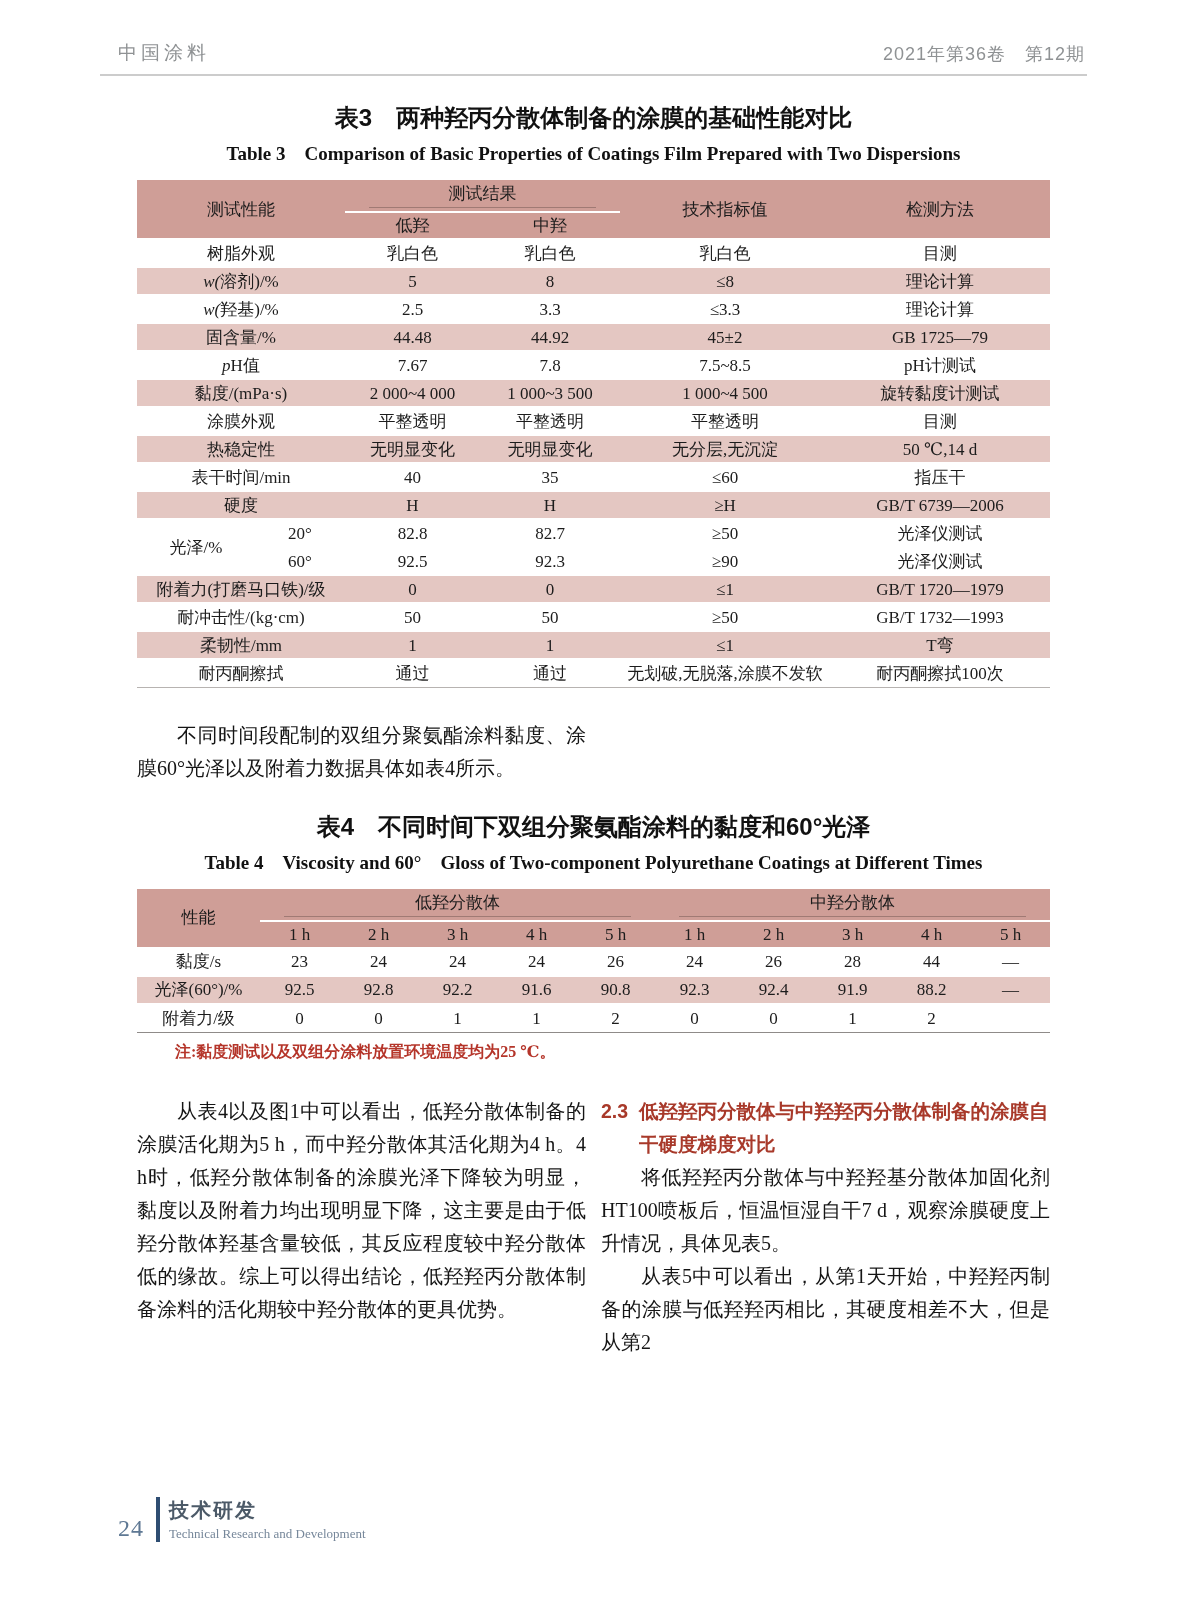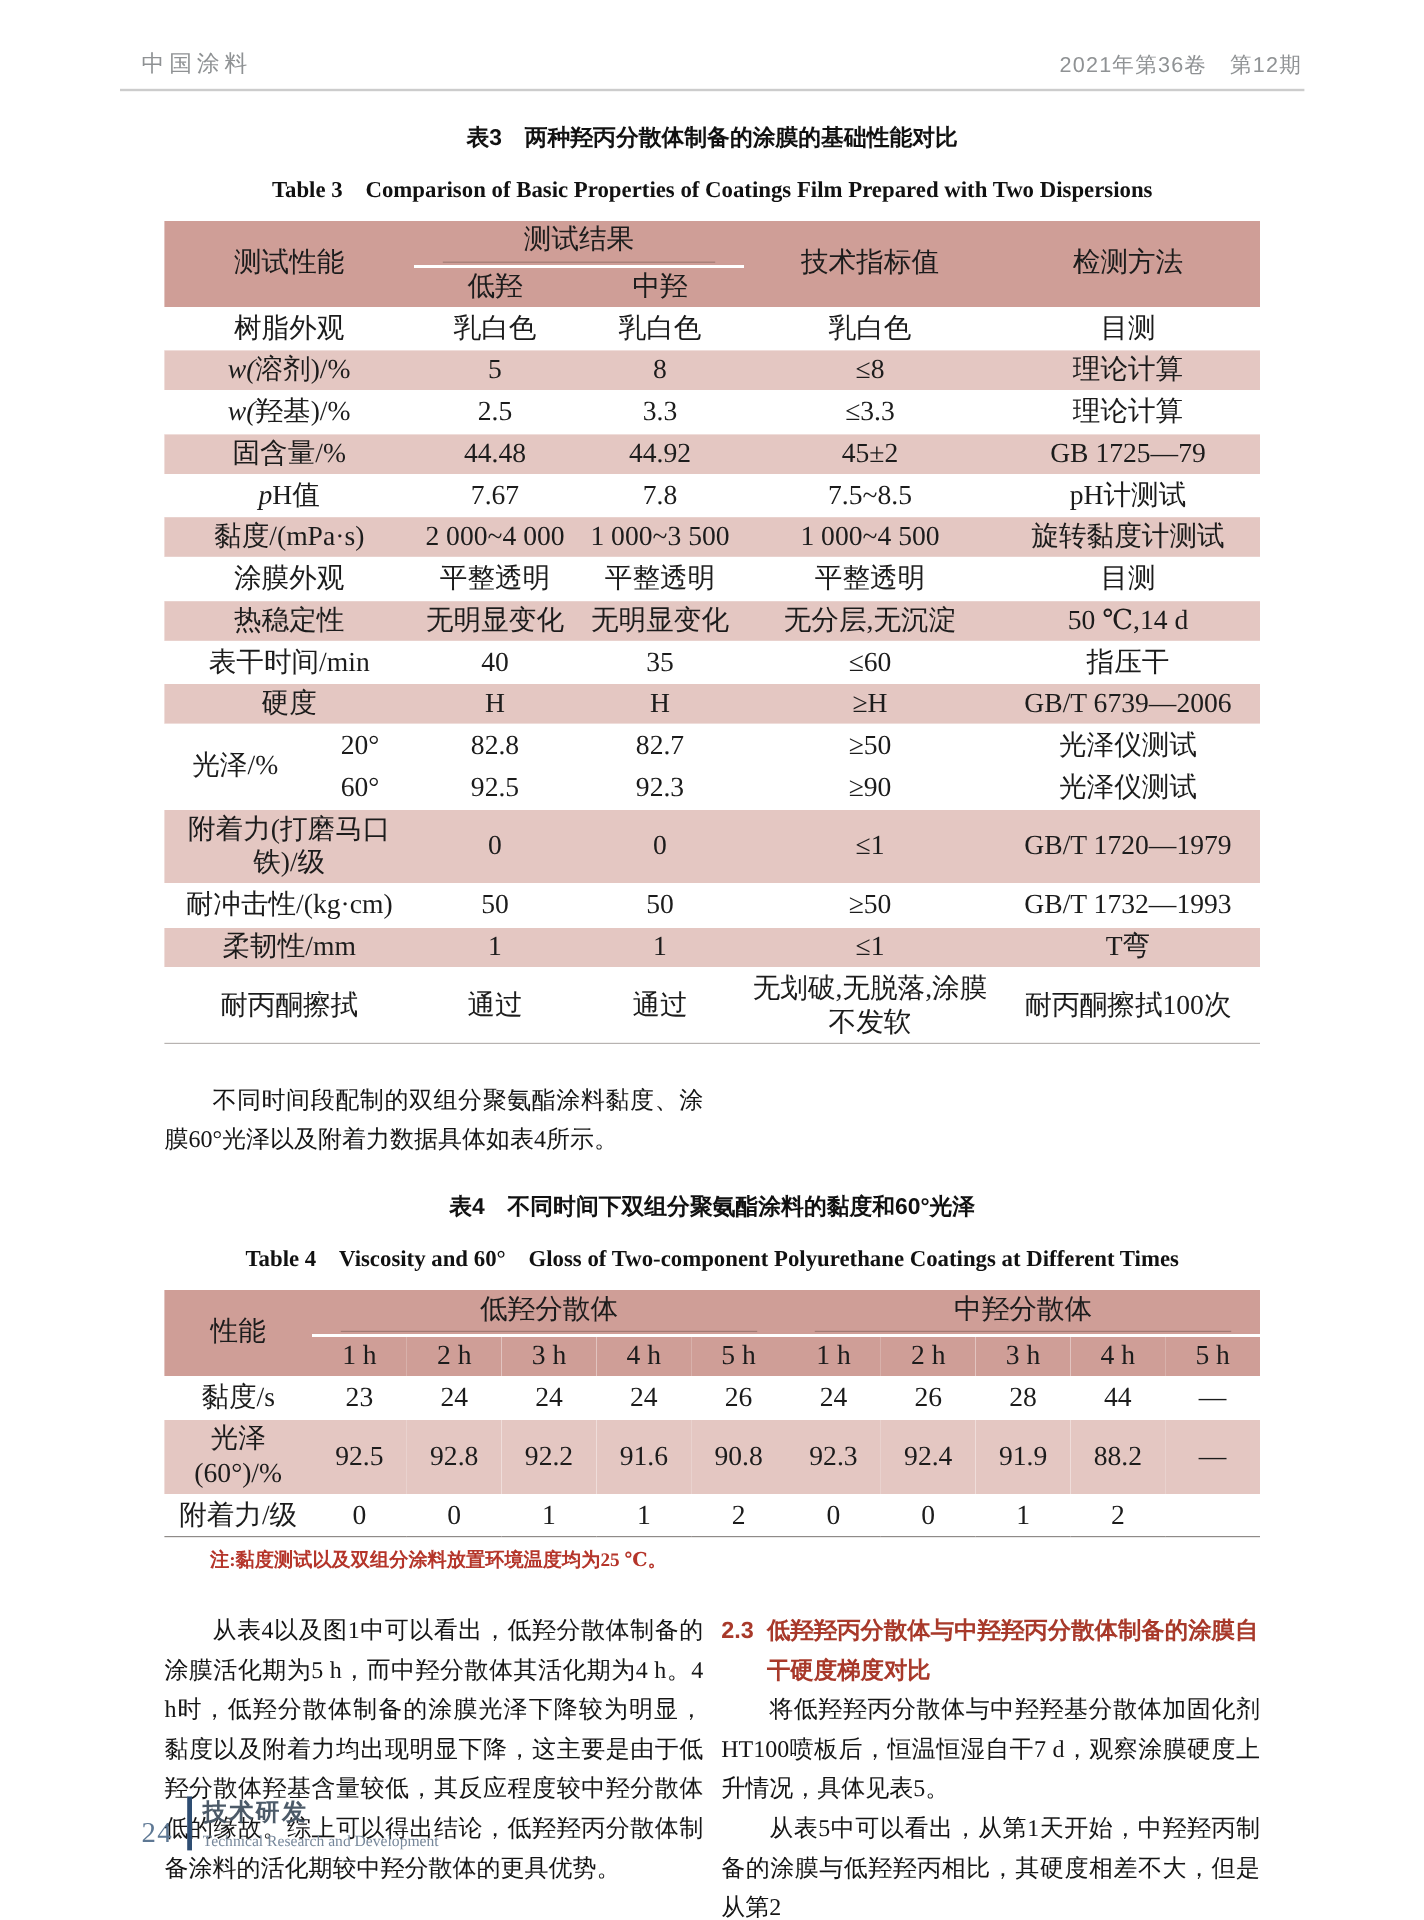--- a/index.html
+++ b/index.html
@@ -32,31 +32,31 @@
   .issue{
     font-family:"Liberation Sans","DejaVu Sans",sans-serif;
     font-size:18px;color:var(--header-gray);letter-spacing:1px;margin-left:12px;
   }
   .pg-rule{margin:0 100px;border-top:2px solid #cccccc;}
   
   .content{width:913px;margin:0 auto;}
   .tbl-title-cn{
     margin-top:26px;text-align:center;
     font-family:"Liberation Sans","DejaVu Sans",sans-serif;
-    font-weight:bold;font-size:19px;color:#111;
+    font-weight:bold;font-size:24px;color:#111;
   }
   .tbl-title-en{
-    margin-top:17px;text-align:center;
+    margin-top:7px;text-align:center;
     font-weight:bold;font-size:19px;color:#111;
   }
   
   table.tbl{
     width:913px;margin-top:13px;
     border-collapse:collapse;table-layout:fixed;
-    font-size:23px;color:#1c1c1c;
+    font-size:17px;color:#1c1c1c;
   }
   table.tbl th,table.tbl td{
     font-weight:normal;text-align:center;vertical-align:middle;
     border-bottom:2px solid #fff;
     padding:2px 4px;height:28px;line-height:1.25;
     overflow:hidden;
   }
   table.tbl thead th{background:var(--tbl-head);}
   table.tbl thead tr:first-child th{height:32px;}
   table.tbl thead tr:last-child th{height:25px;}

